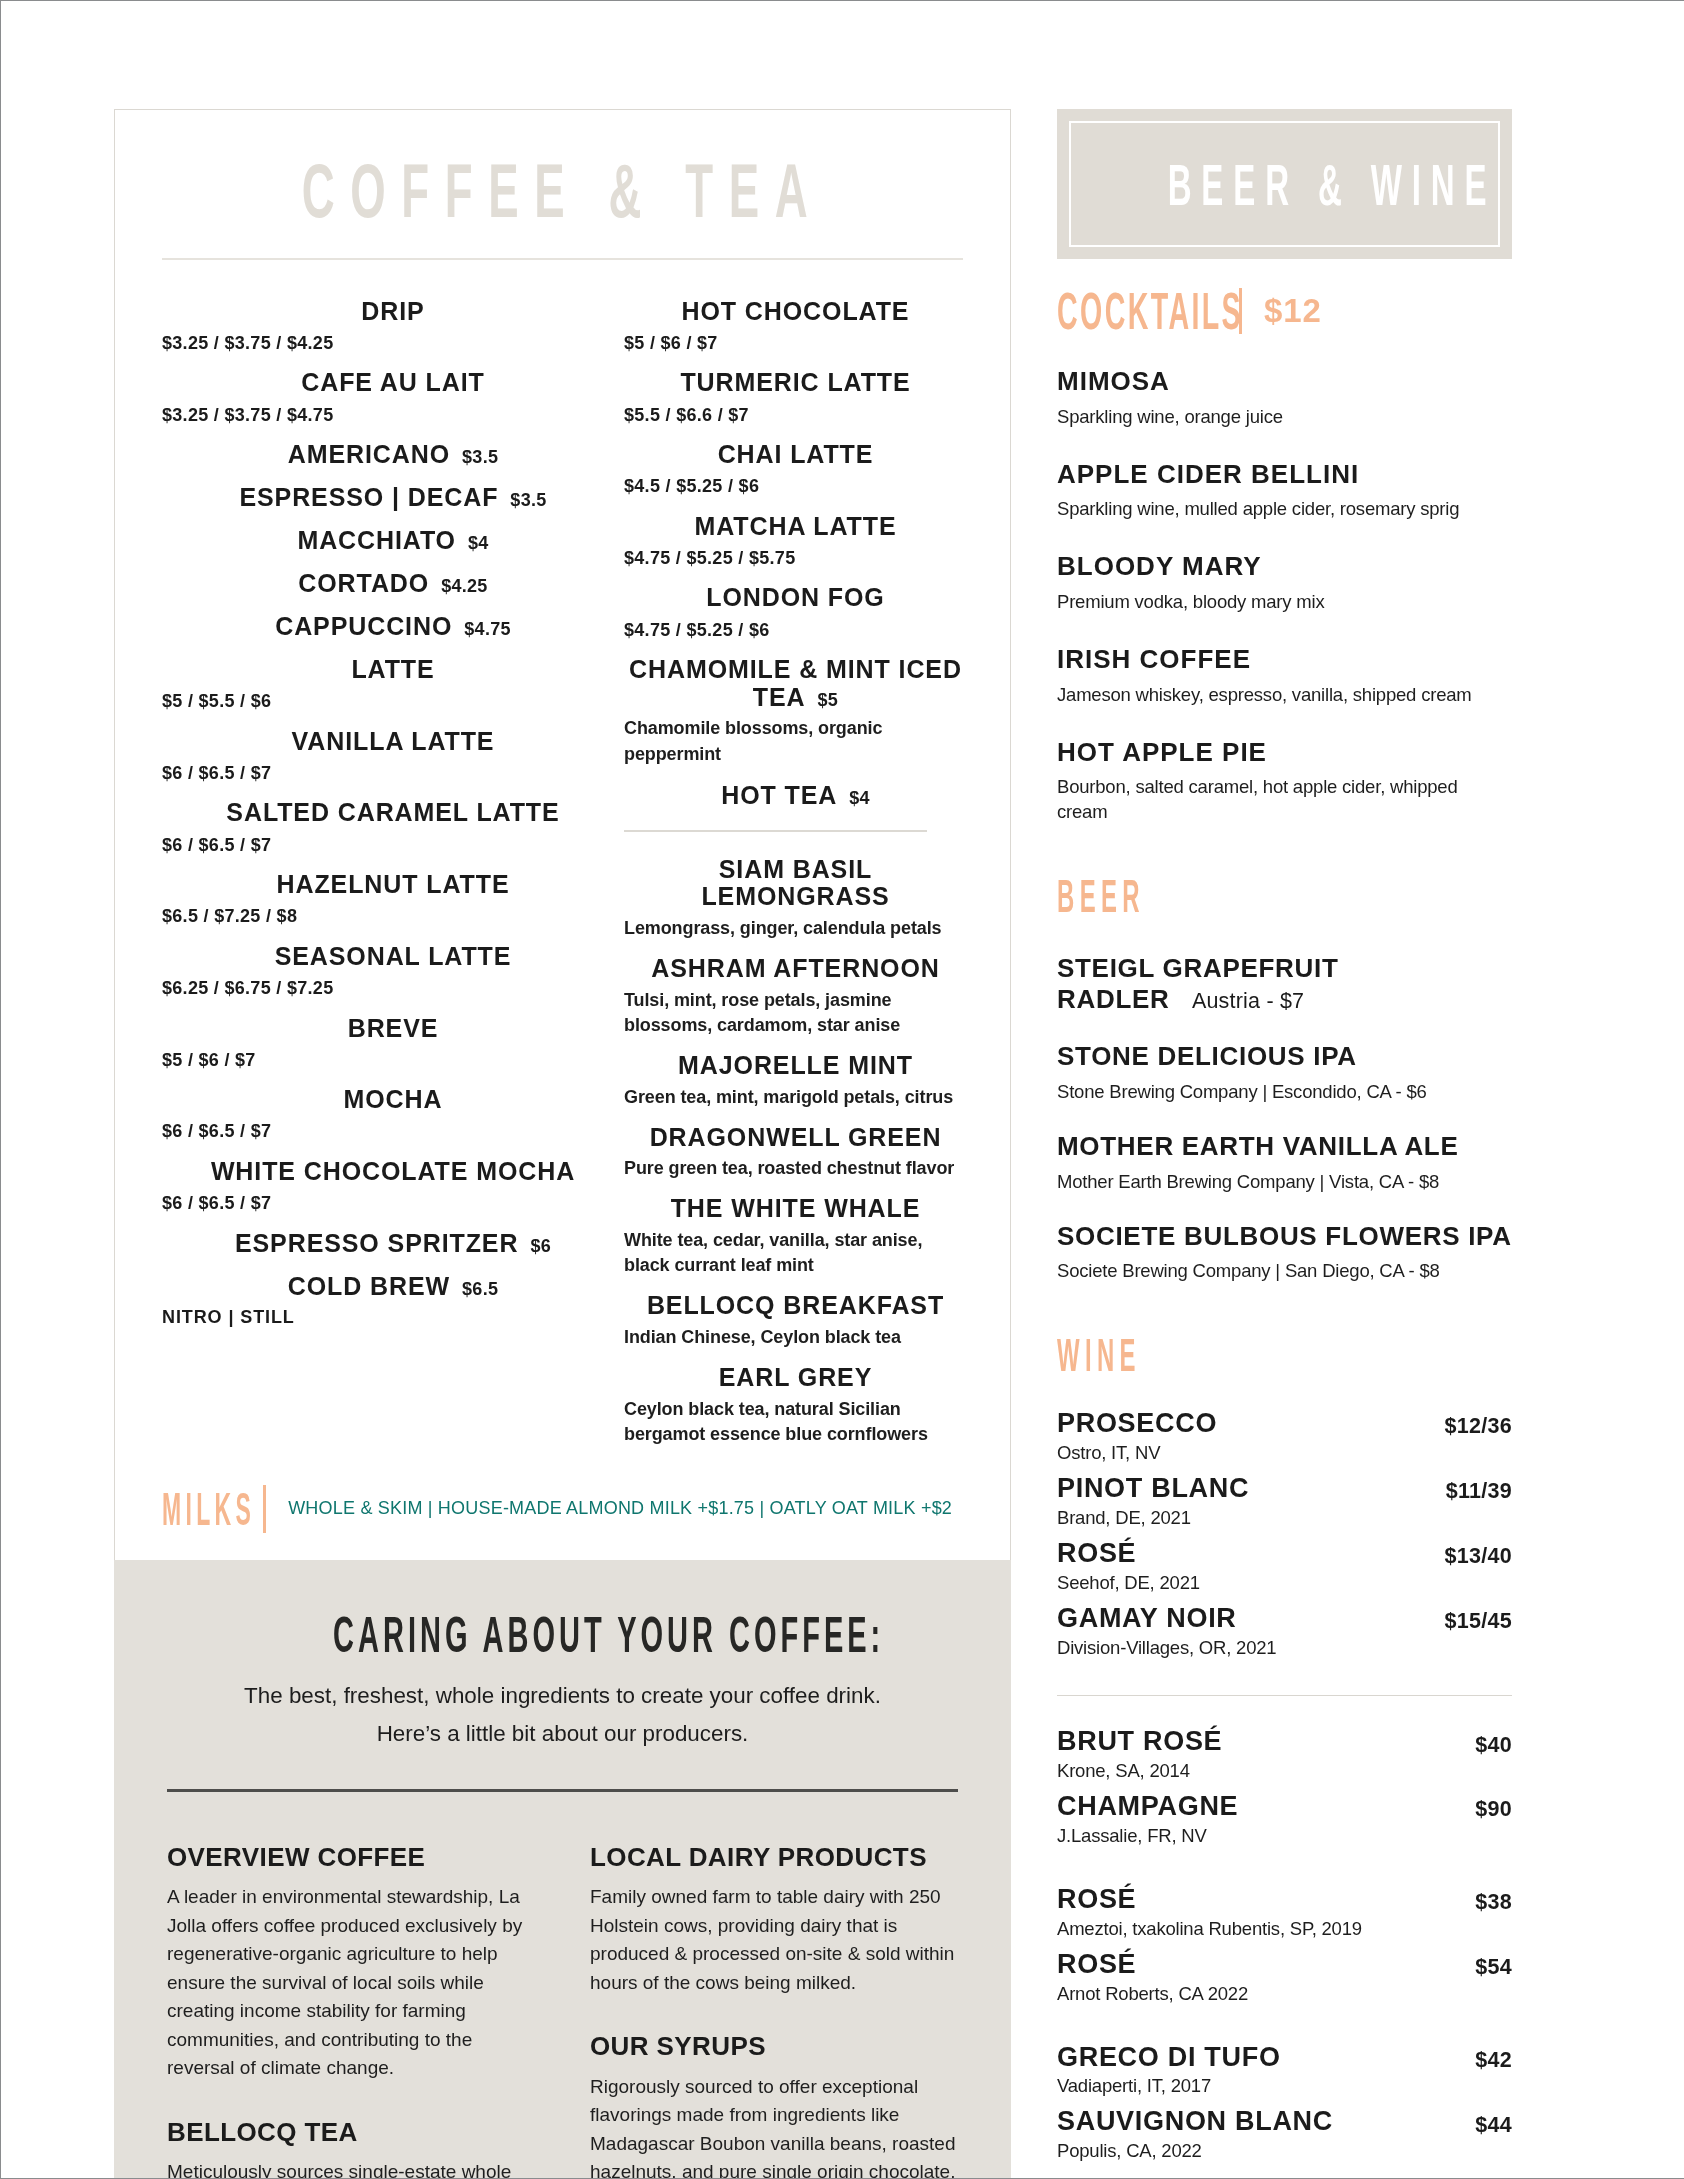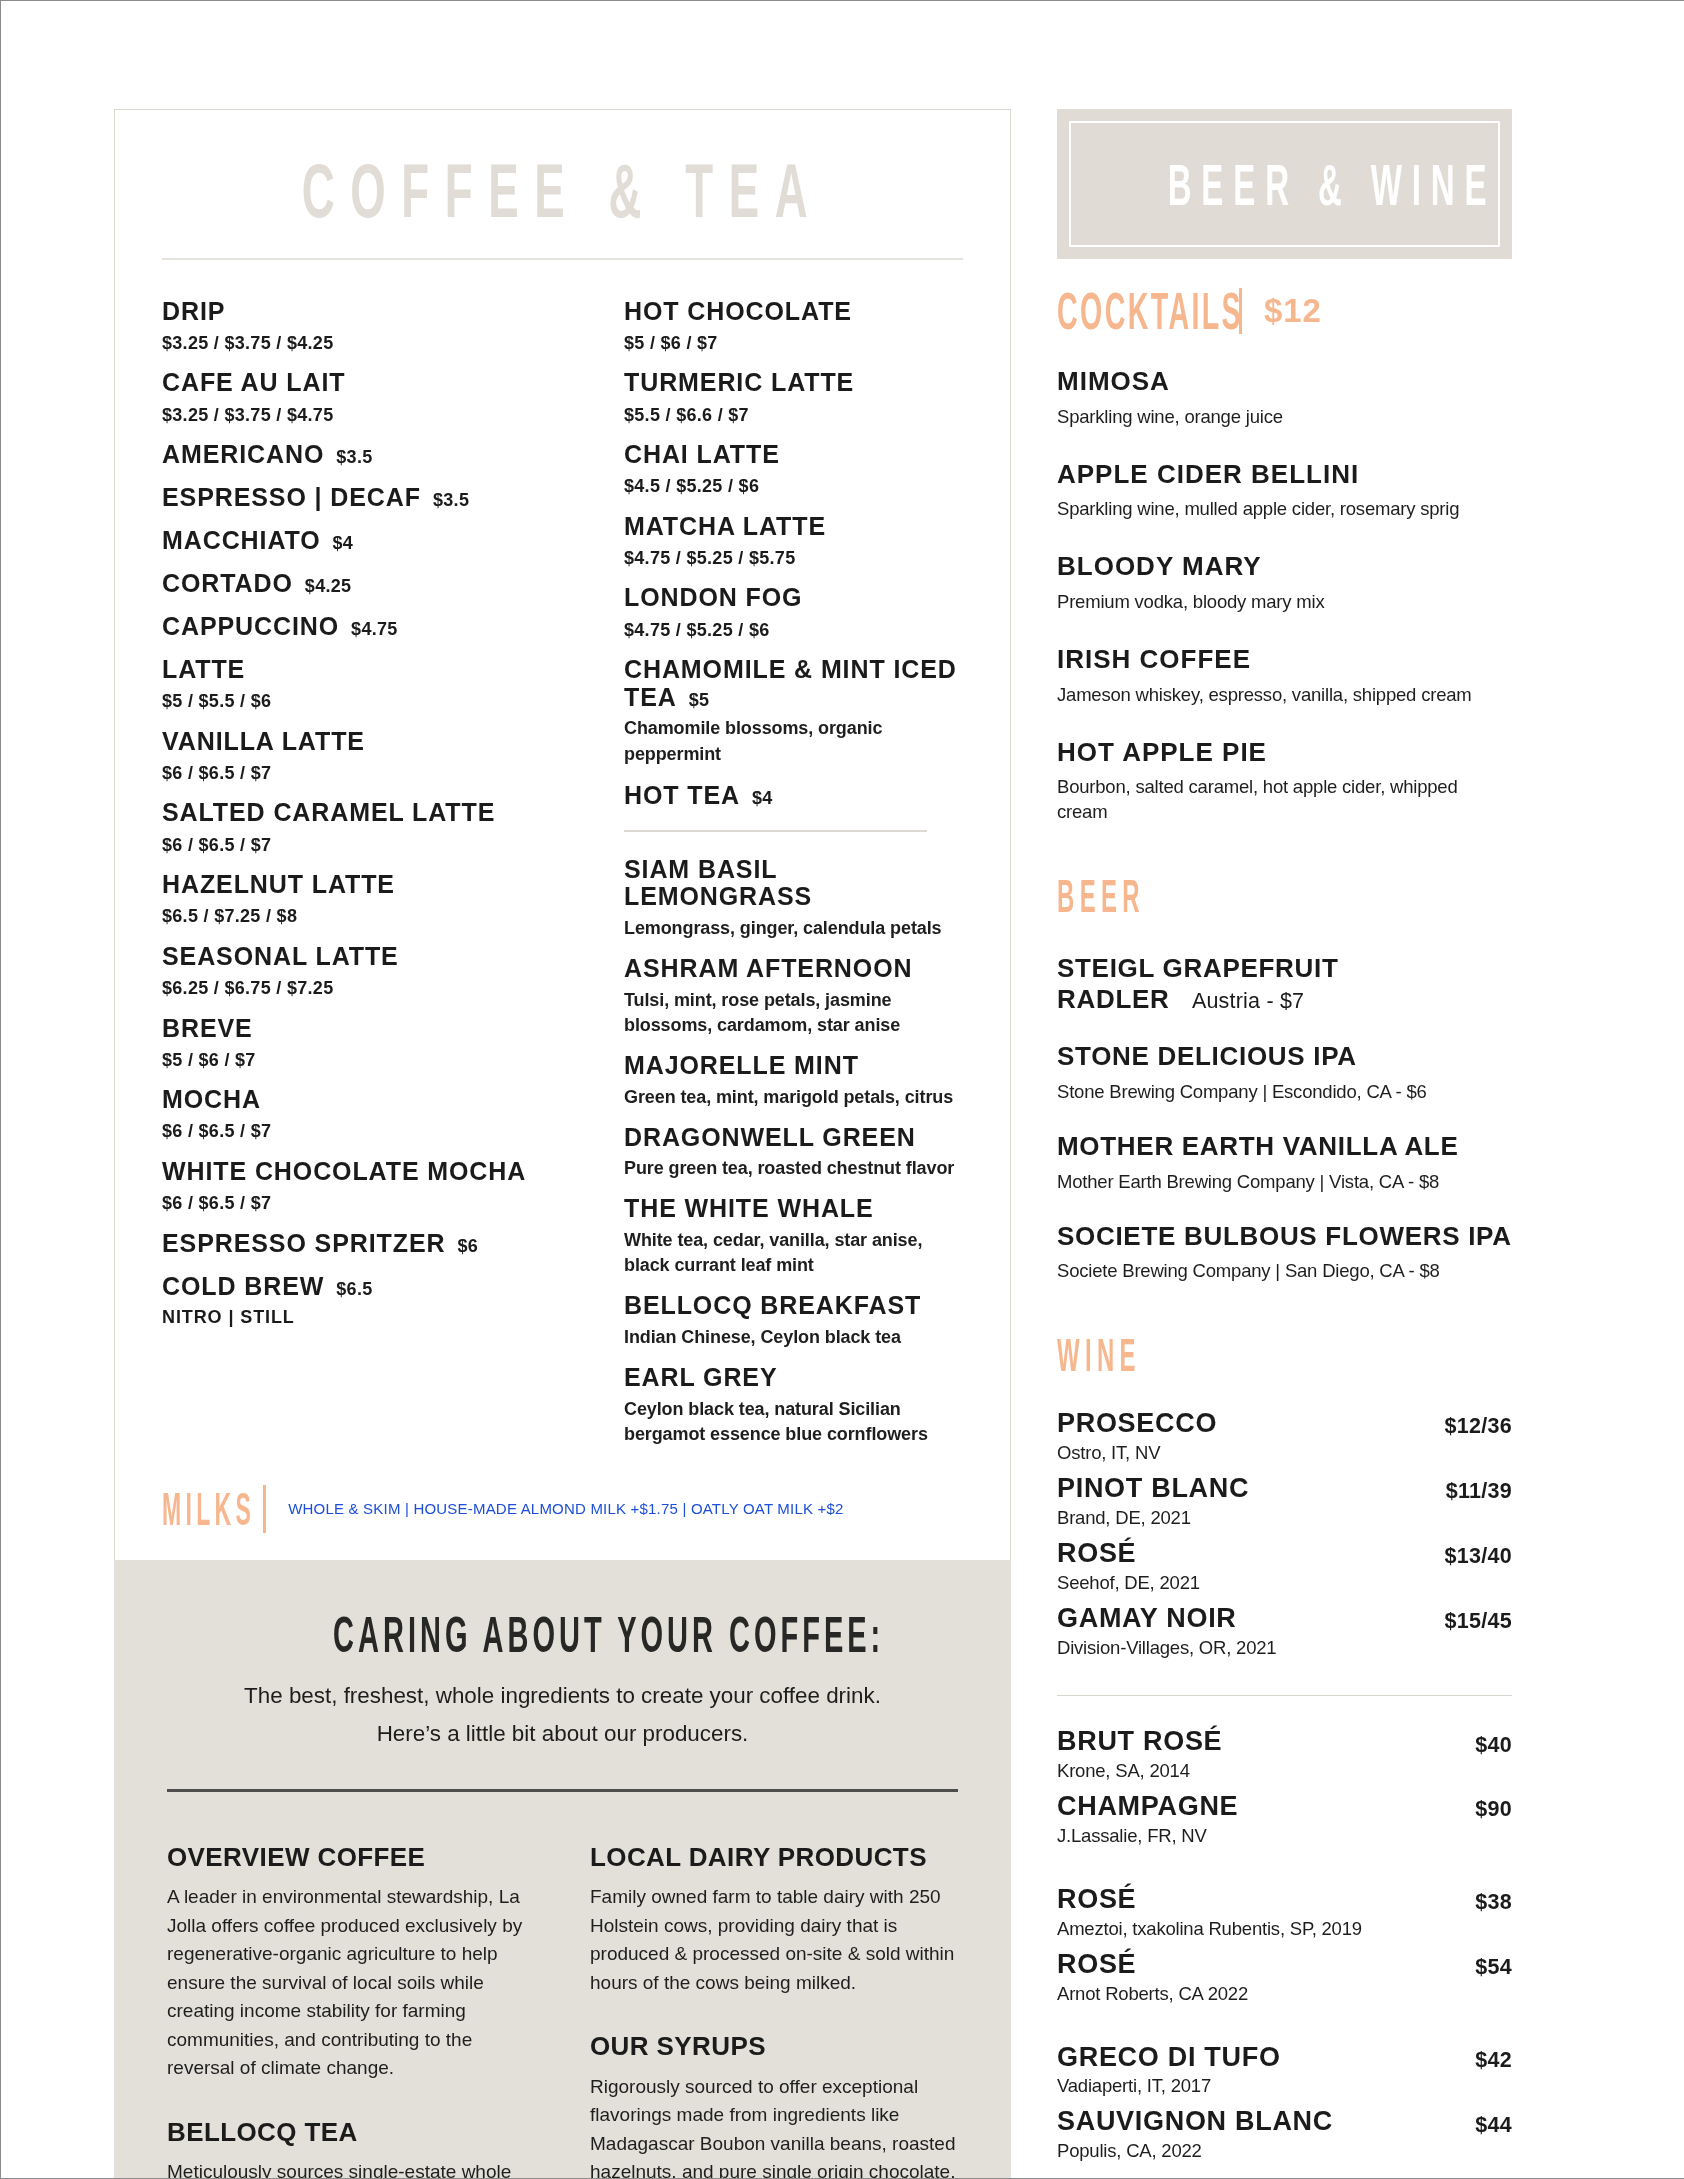--- a/index.html
+++ b/index.html
@@ -16,35 +16,35 @@
   .card-white{border:1.7px solid #dbd8d2;border-bottom:none;box-sizing:border-box;background:#fff;}
   .coffee-title{
     margin-top:43px;text-align:center;font-weight:700;font-size:76px;line-height:1;
     letter-spacing:26px;color:#e1ddd6;transform:scaleX(0.60);white-space:nowrap;
   }
   .title-rule{height:1.7px;background:#e6e3dd;margin:29px 47px 0;}
   .menu-cols{display:flex;padding:38px 0 0 47px;}
   .mcol1{width:462px;flex:none;}
   .mcol2{flex:1;padding-right:43px;}
   .item{margin-bottom:15.5px;}
-  .item-name{font-size:25px;font-weight:700;letter-spacing:0.9px;line-height:1.1;}
+  .item-name{font-size:25px;font-weight:700;letter-spacing:0.9px;line-height:1.1;text-align:center;}
   .inline-price{font-size:18px;margin-left:12px;letter-spacing:0.3px;}
   .price-line{font-size:18px;font-weight:700;margin-top:7.7px;letter-spacing:0.3px;}
   .item-desc{font-size:18px;margin-top:5.2px;line-height:1.4;letter-spacing:-0.1px;font-weight:700;color:#1e1e1e;}
   .sub-line{font-size:18px;font-weight:700;margin-top:6.9px;letter-spacing:0.9px;}
   .tea-rule{height:1.7px;background:#dcd9d3;width:303px;margin:20.6px 0 24px;border:none;}
   .tea{margin-bottom:13.8px;}
 
   .milks-row{display:flex;align-items:center;padding-left:47px;margin-top:24px;padding-bottom:27.5px;}
   .milks-label{
     display:inline-block;width:96px;font-size:46px;font-weight:700;letter-spacing:8.6px;
     color:#f6b78f;transform:scaleX(0.5);transform-origin:0 50%;white-space:nowrap;line-height:1;
   }
   .milks-bar{width:2.6px;height:48px;background:#f6b78f;margin:0 22.4px 0 5.2px;flex:none;}
-  .milks-text{font-size:15px;letter-spacing:0.2px;color:#1d4ed8;}
+  .milks-text{font-size:18px;letter-spacing:0.2px;color:#0f766e;}
 
   .caring{background:#e3e0da;height:631px;box-sizing:border-box;padding:50px 53px 0;overflow:hidden;}
   .caring-title{
     text-align:center;font-size:50px;font-weight:700;letter-spacing:6.9px;line-height:1;
     transform:scaleX(0.58);white-space:nowrap;color:#272725;
   }
   .caring-sub{text-align:center;font-size:22.4px;line-height:1.7;margin:17px 0 0;color:#1d1d1d;}
   .caring-rule{height:2.6px;background:#4d4d4b;margin-top:36px;border:none;}
   .caring-cols{display:flex;gap:55px;margin-top:50px;}
   .ccol{width:50%;}

